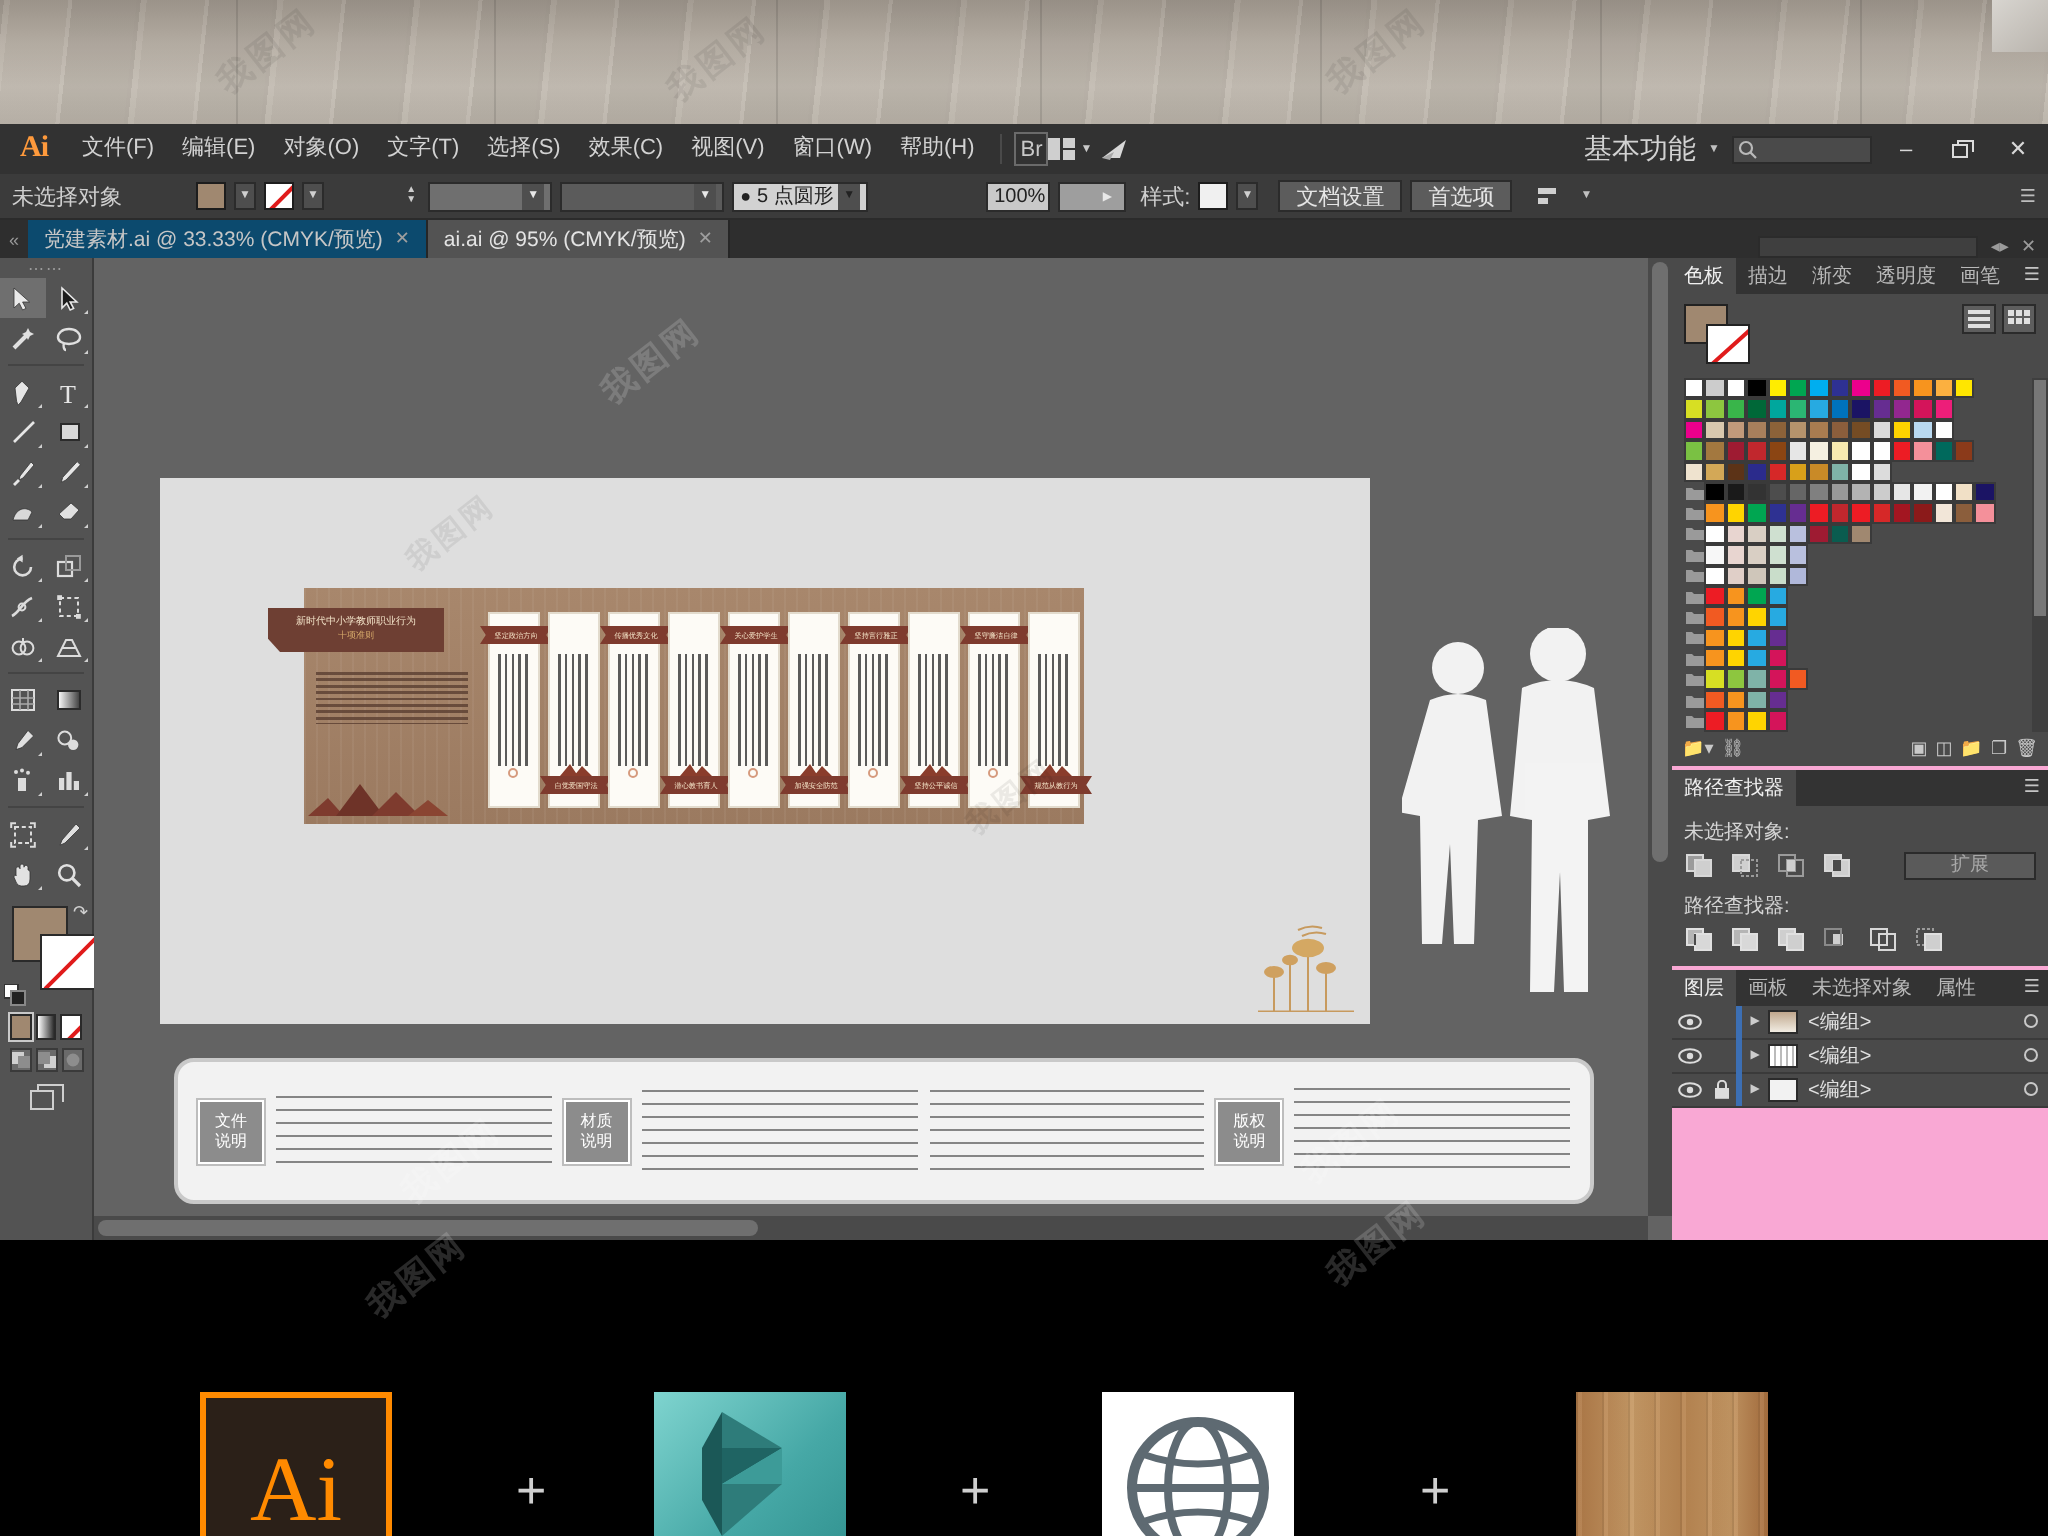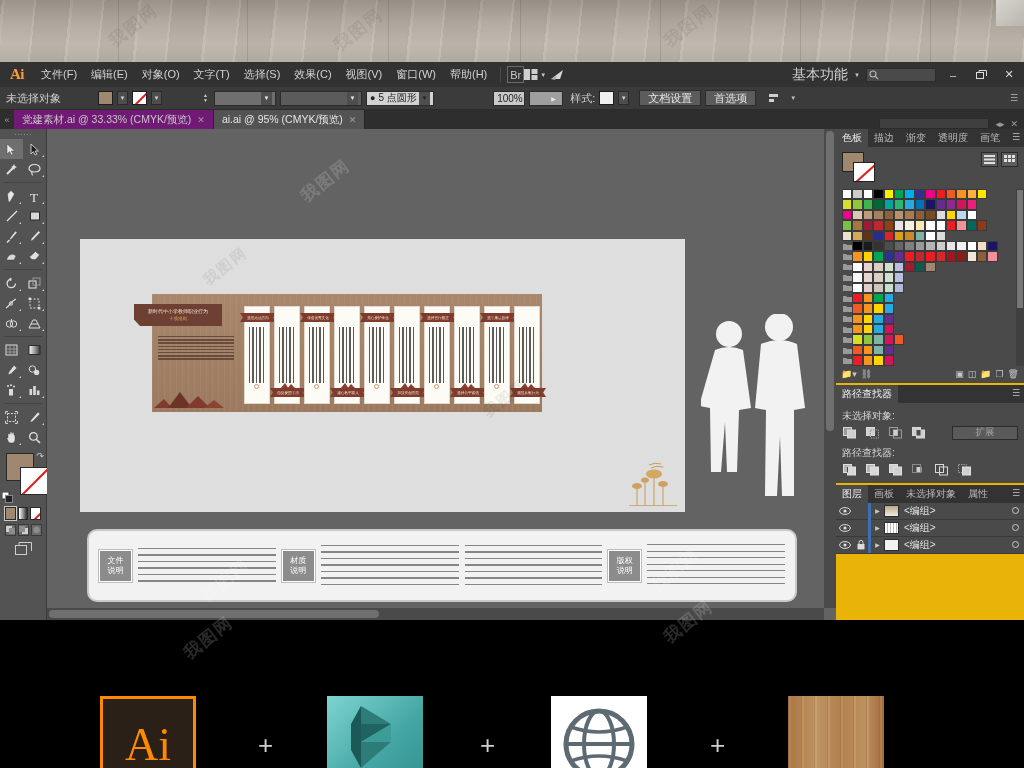--- a/index.html
+++ b/index.html
@@ -101,21 +101,21 @@
   #tabbar{
     position:absolute; left:0; top:48px; width:1024px; height:19px;
     background:#2e2e2e; display:flex; align-items:flex-end;
   }
   #tabbar .collapse-grip{
     width:14px;height:19px;color:#9b9b9b;font-size:9px;
     display:flex;align-items:center;justify-content:center;
   }
   .doc-tab{
     height:19px; display:flex; align-items:center; gap:6px; padding:0 8px;
-    font-size:10.5px; color:#c6c6c6; background:#701a75;
+    font-size:10.5px; color:#c6c6c6; background:#0c4a6e;
     border-right:1px solid #262626;
   }
   .doc-tab.active{ background:#535353; color:#e4e4e4; }
   .doc-tab .tclose{ font-size:9px; color:#9e9e9e; }
   #tabbar-right{ margin-left:auto; display:flex; align-items:center; gap:6px; padding-right:6px;
                  color:#9b9b9b; font-size:9px; }
 
   
   #toolbox{
     position:absolute; left:0; top:67px; width:47px; bottom:0;
@@ -228,21 +228,21 @@
     font-family:"DejaVu Sans",sans-serif; box-shadow:0 0 0 1px #bdbdbd;
   }
   .note-lines{
     flex:1; padding-top:2px;
     background:repeating-linear-gradient(180deg,#6a6a6a 0 1.2px, transparent 1.2px 6.5px);
     opacity:.8;
   }
 
   
   #dock{
-    position:absolute; right:0; top:67px; width:188px; bottom:0; background:#eab308;
+    position:absolute; right:0; top:67px; width:188px; bottom:0; background:#f9a8d4;
   }
   .panel-tabs{
     display:flex; align-items:flex-end; height:18px; background:#333; position:relative;
   }
   .panel-tab{
     height:18px; padding:0 6px; font-size:10px; color:#b9b9b9;
     display:flex; align-items:center; white-space:nowrap;
   }
   .panel-tab.active{ background:#4a4a4a; color:#f0f0f0; }
   .panel-menu{ position:absolute; right:4px; top:3px; color:#c5c5c5; font-size:9px; }

